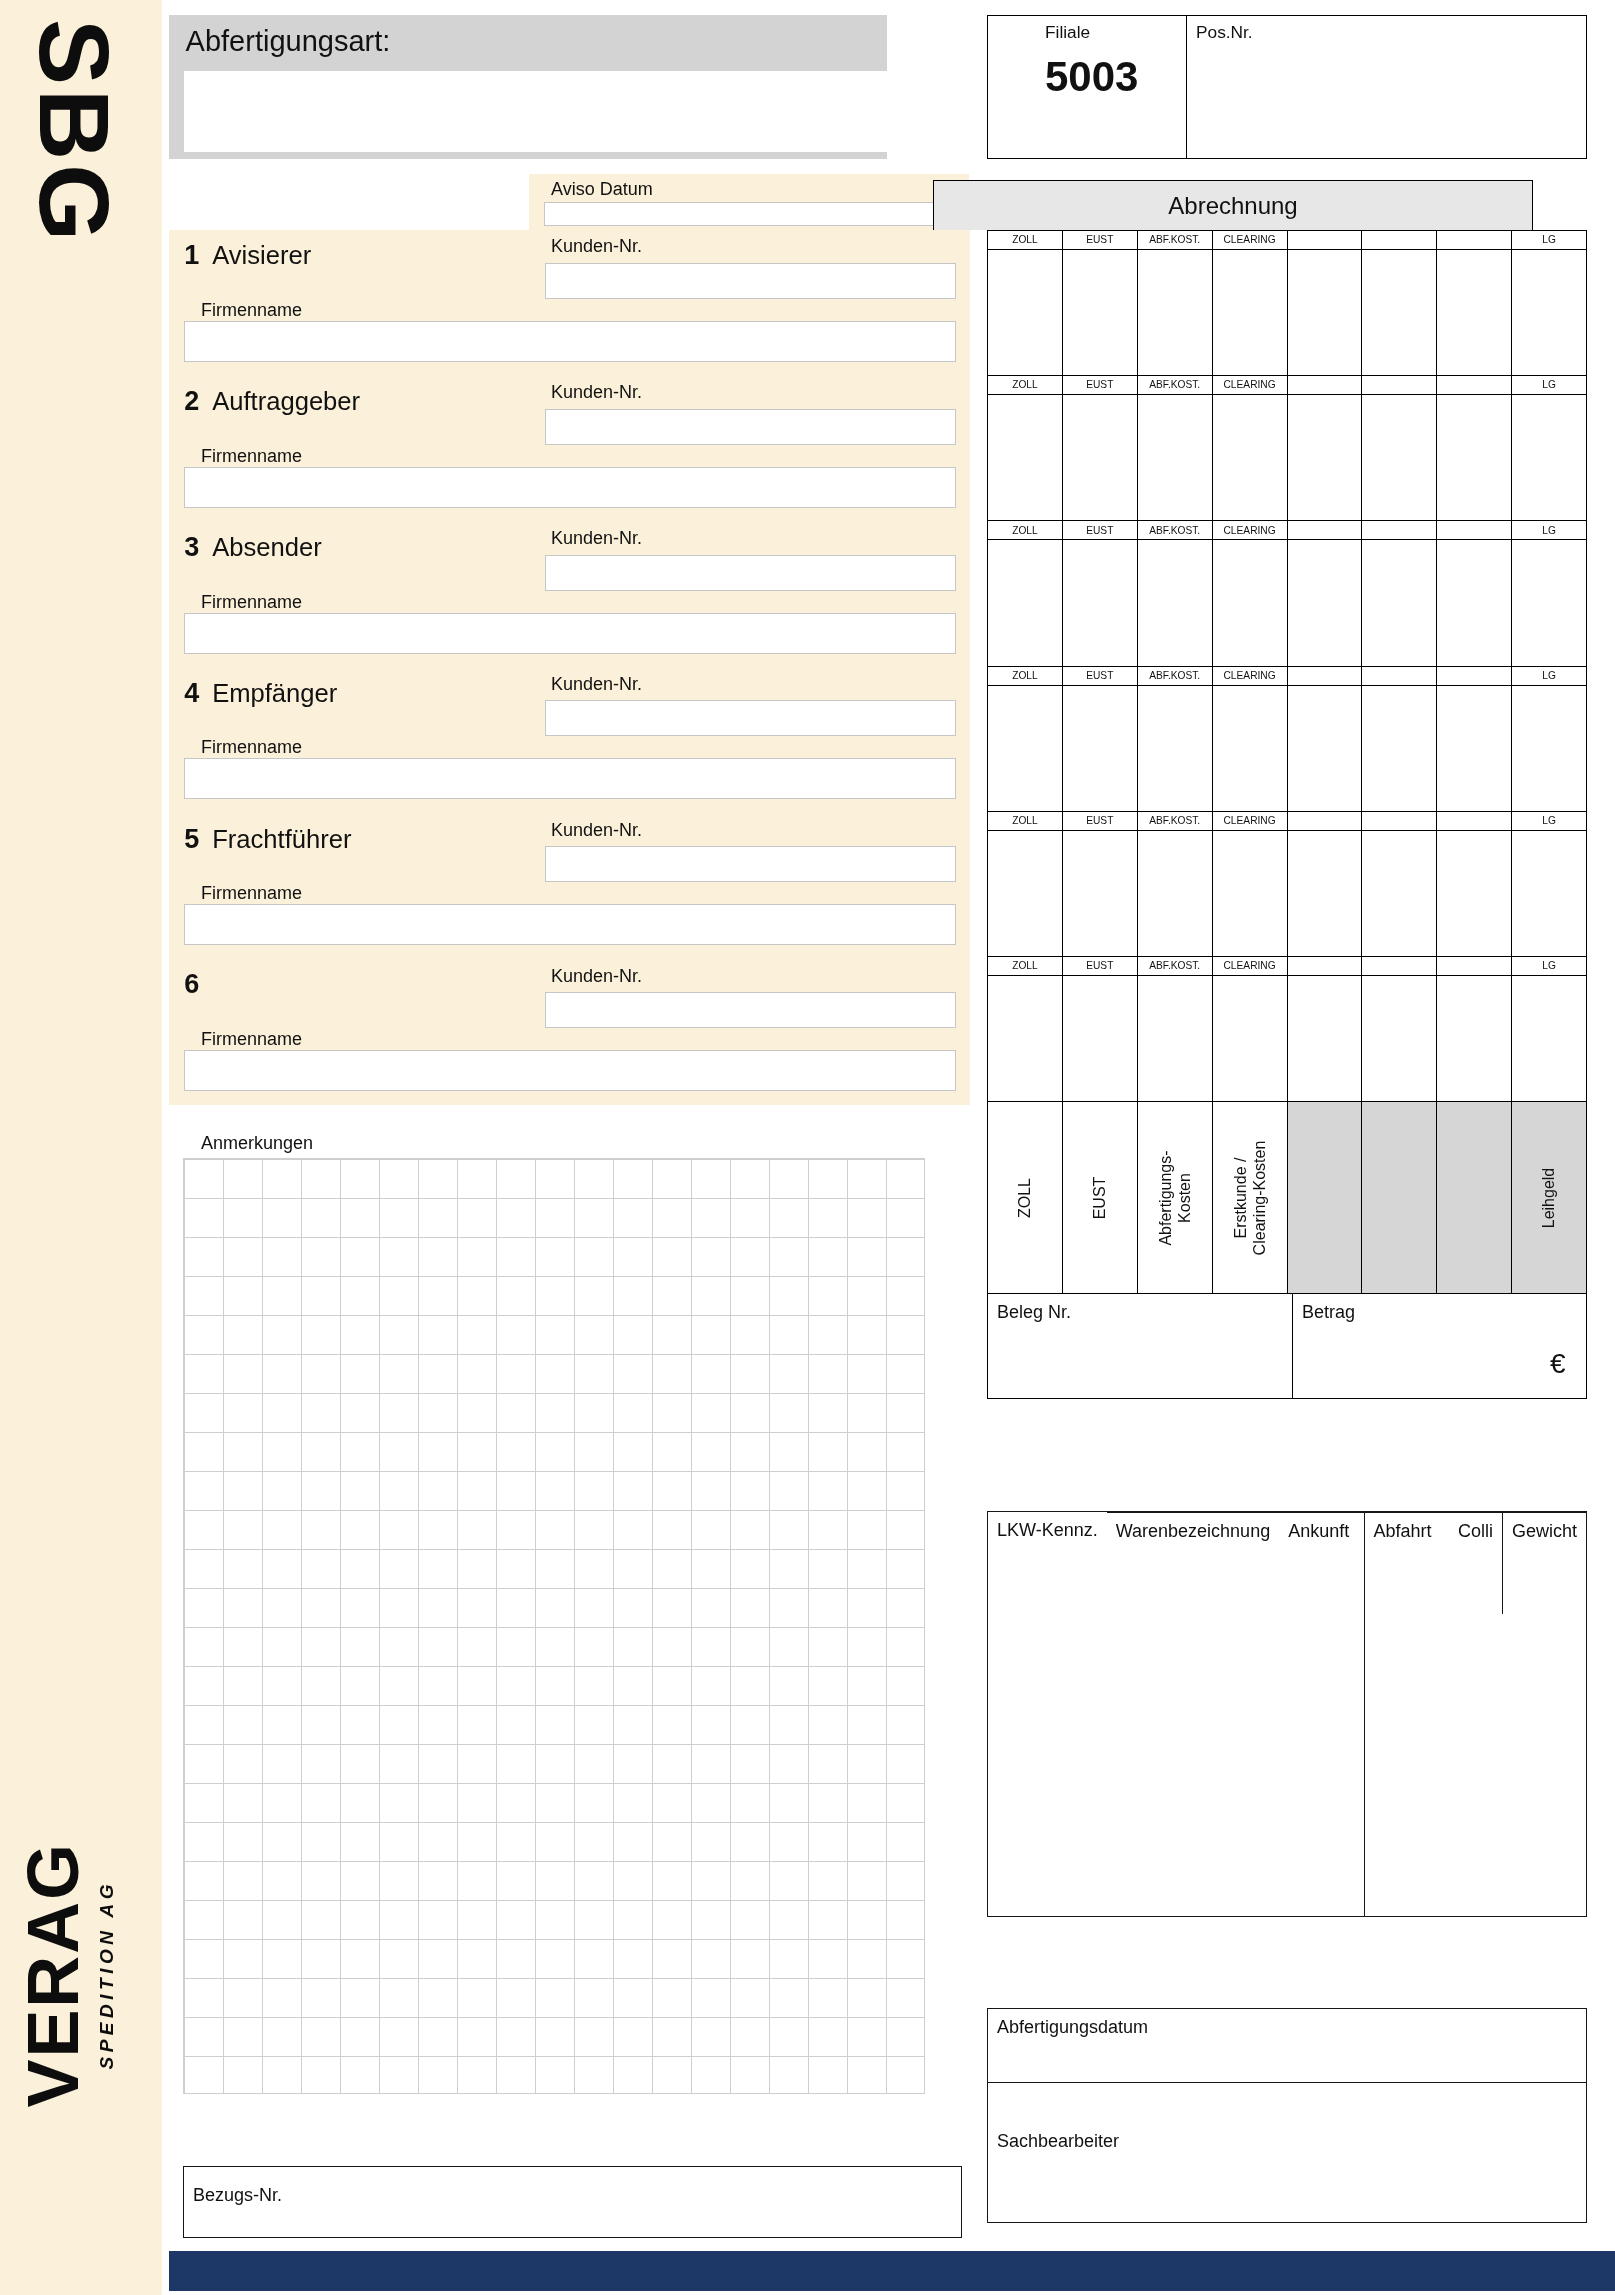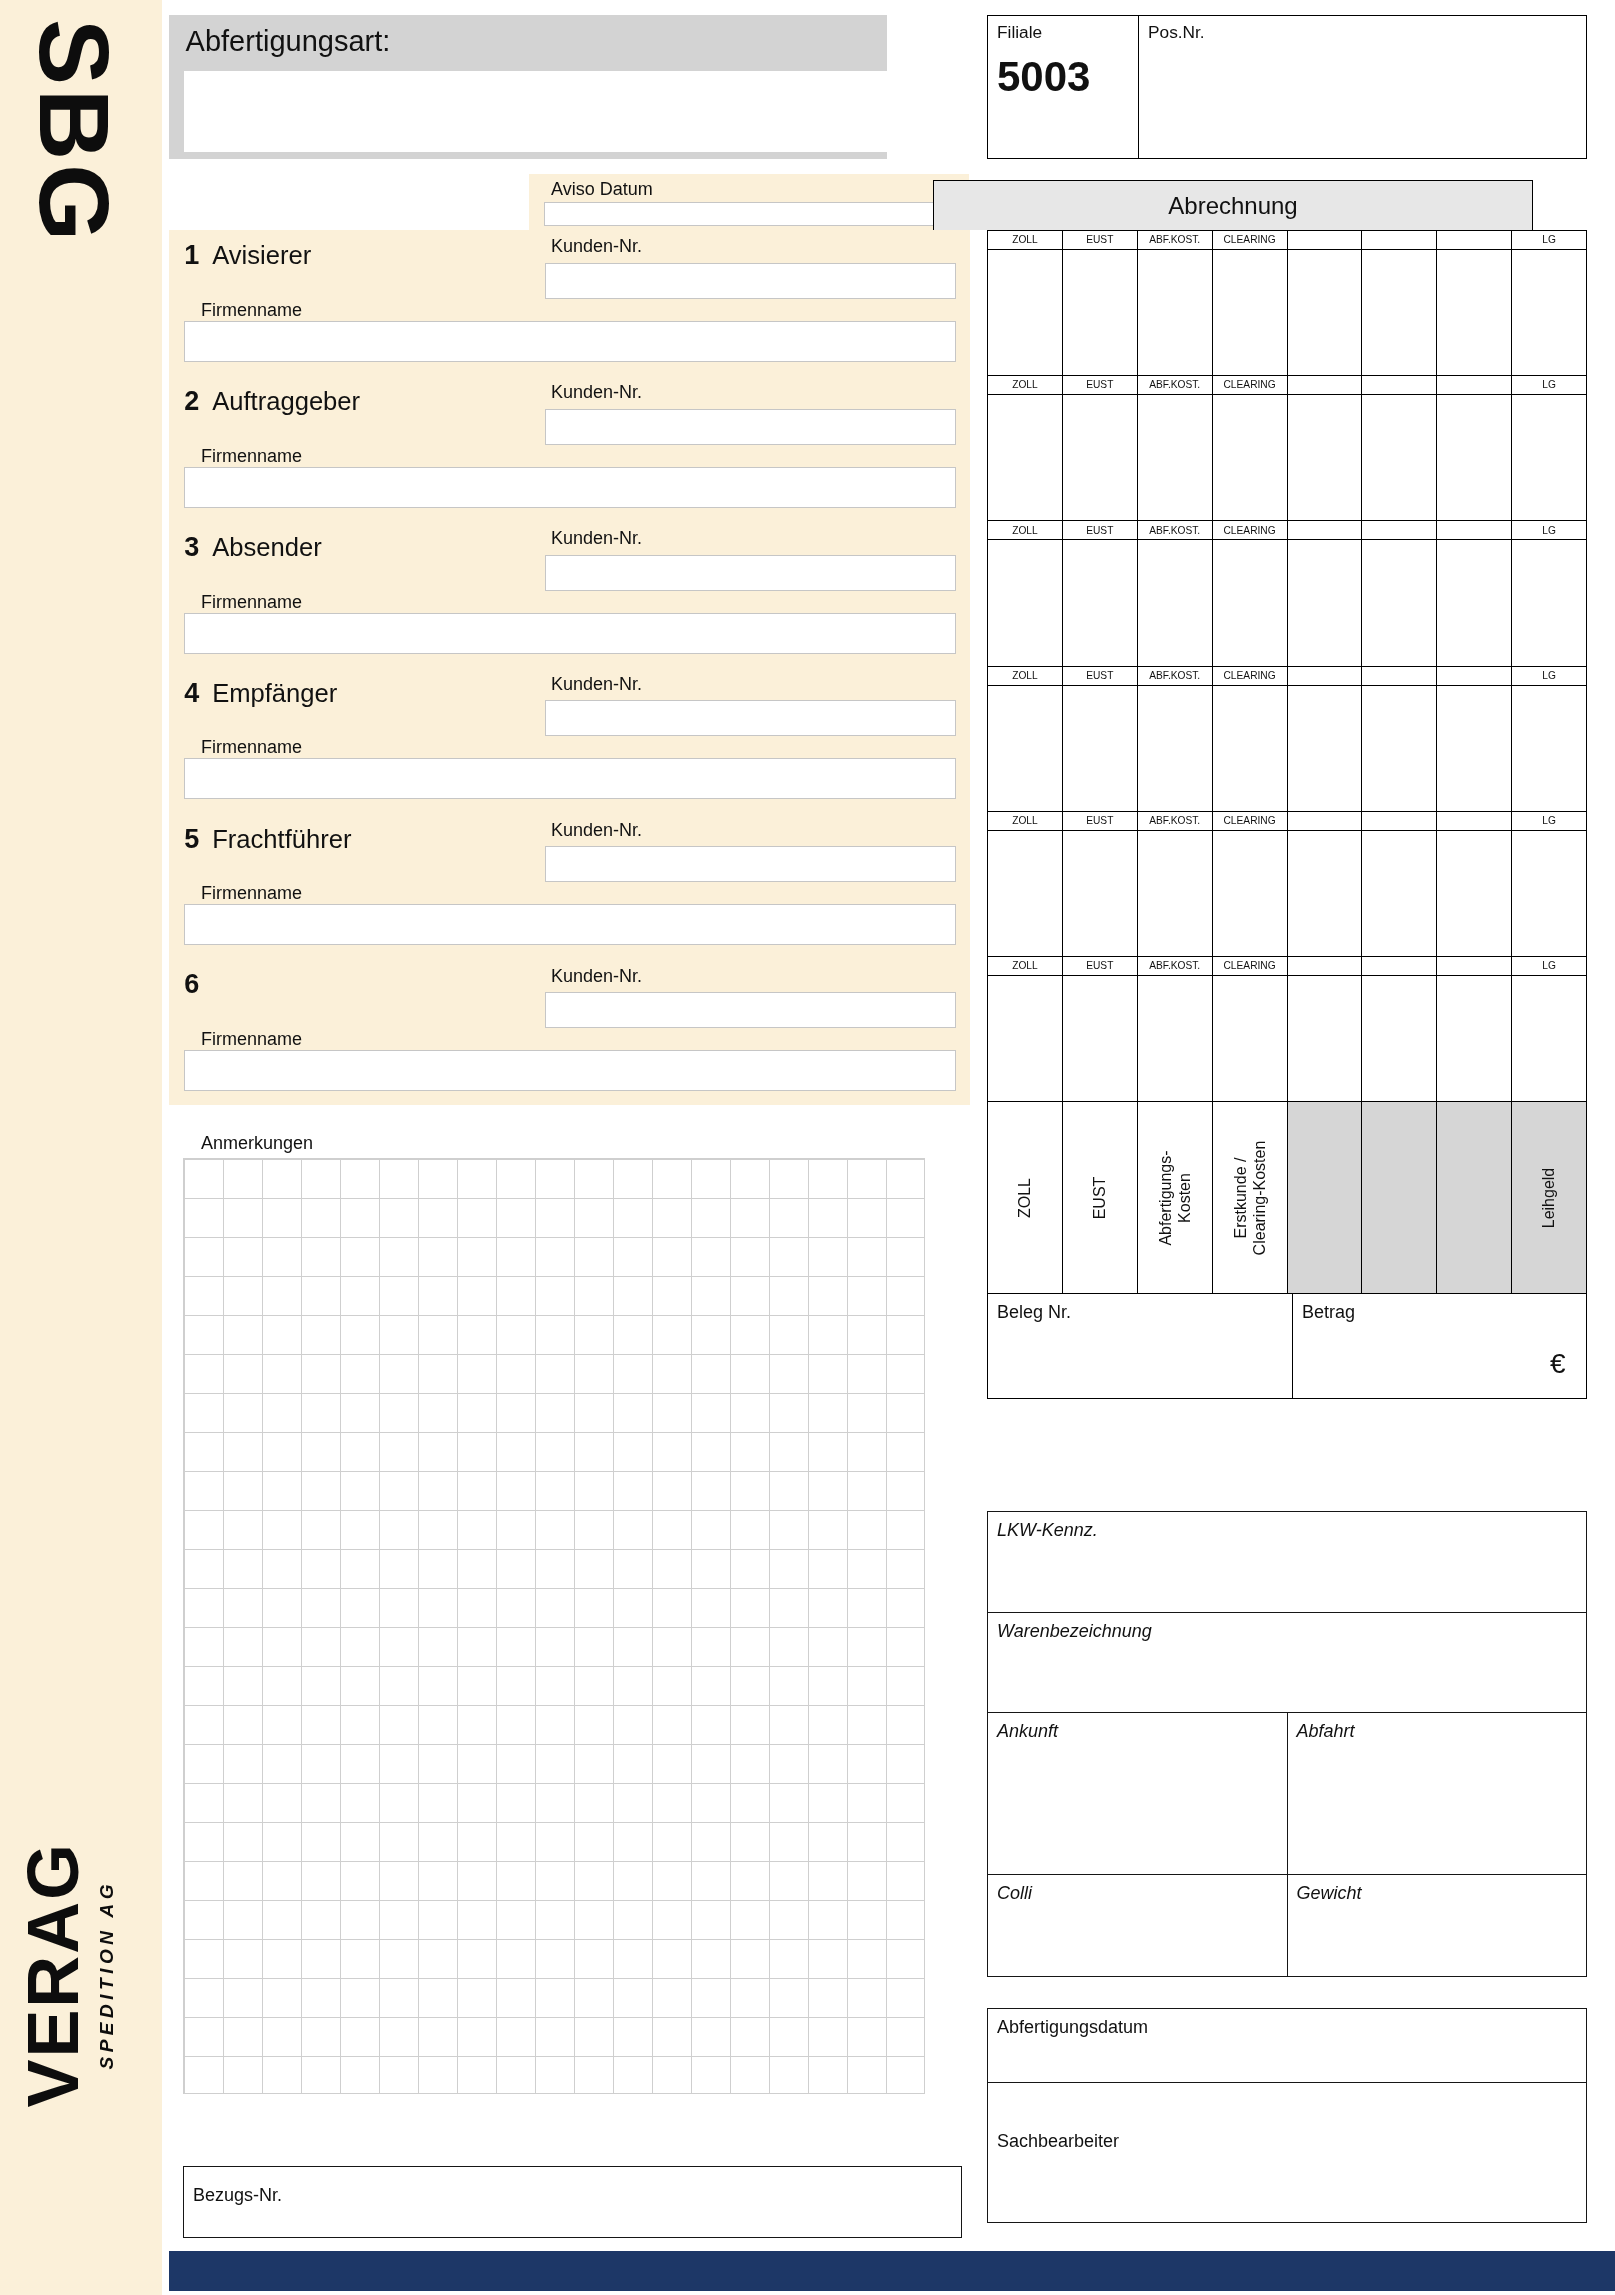--- a/index.html
+++ b/index.html
@@ -14,21 +14,21 @@
   .verag-wrap { position:absolute; left:11.5px; top:1783px; height:384px; display:flex; align-items:center; gap:2.6px; }
   .vtext-up { writing-mode:vertical-rl; text-orientation:mixed; transform:rotate(180deg); }
   .verag { font-size:72px; font-weight:bold; letter-spacing:1.9px; color:#0d0d0d; }
   .sped  { font-size:19px; font-weight:bold; font-style:italic; letter-spacing:4.5px; color:#0d0d0d; }
 
   
   .abfart-box { position:absolute; left:169px; top:14.7px; width:718px; height:144px; background:#d3d3d3; }
   .abfart-label { padding:10.2px 0 0 16.6px; font-size:29px; }
   .abfart-input { position:absolute; left:14.7px; top:56px; width:772px; height:81px; background:#fff; border:none; font-size:28px; padding:0 10.2px; }
 
-  .topright-box { position:absolute; left:987px; top:14.7px; width:600px; height:144px; border:1.9px solid #000; display:flex; background:#fff; }
+  .topright-box { position:absolute; left:987px; top:14.7px; width:600px; height:144px; border:1.9px solid #000; display:flex; background:#fff;padding-left:48px; }
   .filiale-cell { width:151px; border-right:1.3px solid #000; padding:6.4px 9px; }
   .filiale-label, .posnr-label { font-size:17.3px; }
   .filiale-value { font-size:42px; font-weight:bold; margin-top:10.2px; }
   .posnr-cell { flex:1; padding:6.4px 9px; }
 
   
   .aviso-band { position:absolute; left:529px; top:174px; width:440px; height:56px; background:#fbf0d9; }
   .aviso-label { padding:5.1px 0 0 22px; font-size:18px; }
   .aviso-input { position:absolute; left:15.3px; top:28px; width:411px; height:24px; background:#fff; border:0.6px solid #c6c6c6; font-size:18px; padding:0 6.4px; }
 
@@ -66,21 +66,21 @@
 
   
   .anm-label { position:absolute; left:201px; top:1133px; font-size:18px; }
   .anm-grid { position:absolute; left:183px; top:1158px; width:742px; height:936px; background:#fff;
               border:0.6px solid #cfcfcf;
               background-image: linear-gradient(#cfcfcf 0.6px, transparent 0.6px),
                                 linear-gradient(90deg, #cfcfcf 0.6px, transparent 0.6px);
               background-size:39px 39px; }
 
   
-  .shipment { position:absolute; left:987px; top:1511px; width:600px; height:466px; border:1.3px solid #161616; display:flex; flex-direction:column; background:#fff;font-style:italic; }
+  .shipment { position:absolute; left:987px; top:1511px; width:600px; height:406px; border:1.3px solid #161616; display:flex; background:#fff; }
   .ship-row { padding:7.7px 9px; }
   .ship-row + .ship-row, .ship-split { border-top:1.3px solid #161616; }
   .r1 { height:100px; } .r2 { height:100px; }
   .ship-split { display:flex; }
   .r3 { height:102px; } .r4 { flex:1; }
   .ship-cell { flex:1; padding:7.7px 9px; }
   .ship-cell + .ship-cell { border-left:1.3px solid #161616; }
   .box-label { font-size:18px; }
 
   .processing { position:absolute; left:987px; top:2008px; width:600px; height:215px; border:1.3px solid #161616; display:flex; flex-direction:column; background:#fff; }

